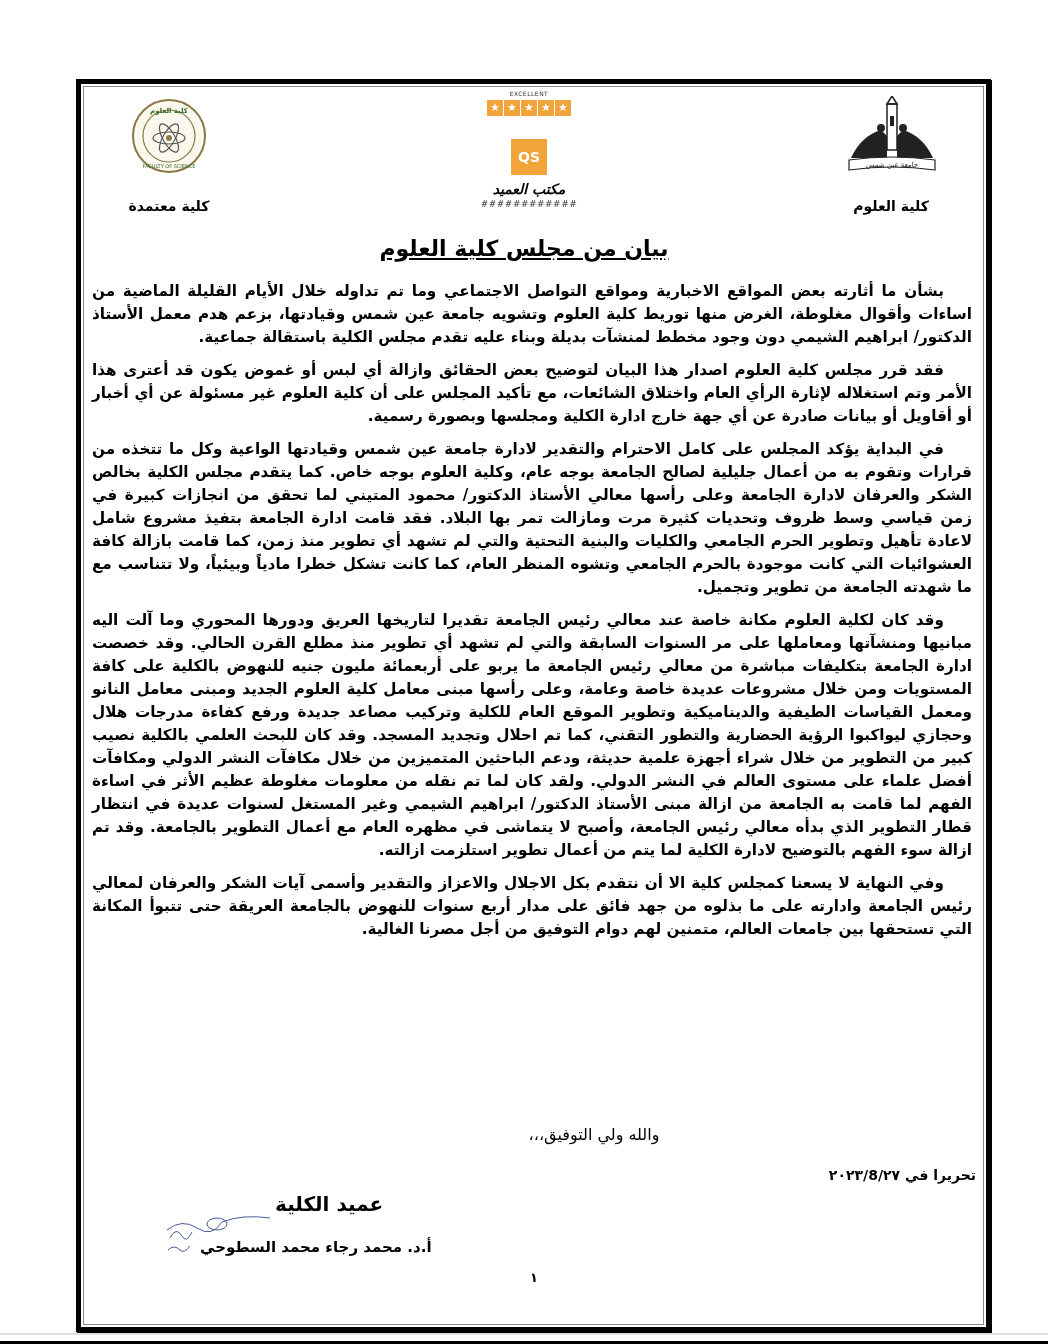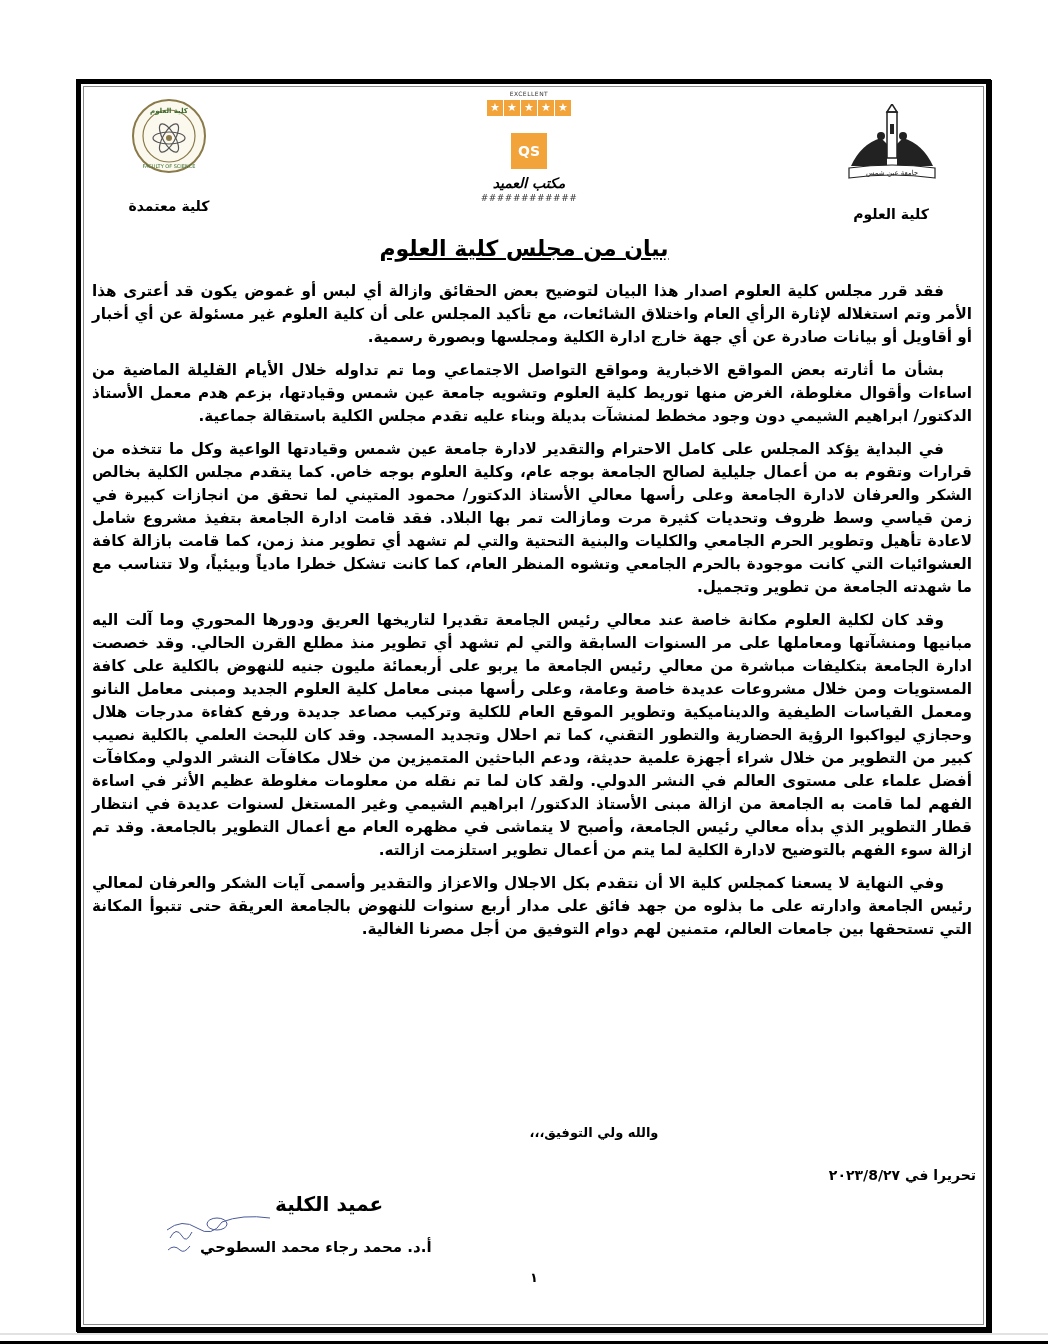--- a/index.html
+++ b/index.html
@@ -14,39 +14,39 @@
   .frame-inner {
     position: absolute; left: 2px; top: 2px; right: 2px; bottom: 2px;
     border: 1px solid #8a8a8a;
   }
   .bottom-gray { position: absolute; left: 0; right: 0; top: 1333px; height: 2px; background: #e2e2e2; }
   .bottom-black { position: absolute; left: 0; right: 0; top: 1341px; height: 3px; background: #000; }
 
   .header { position: absolute; left: 84px; top: 88px; width: 880px; height: 130px; }
   .logo-block { position: absolute; text-align: center; }
   .logo-label { font-weight: bold; font-size: 14px; direction: rtl; margin-top: 18px; }
-  .logo-right { right: 18px; top: 16px; width: 110px; }
+  .logo-right { right: 18px; top: 8px; width: 110px; }
   .logo-center { left: 390px; top: 2px; width: 110px; }
   .logo-left { left: 30px; top: 8px; width: 110px; }
   .qs-excellent { font-size: 6px; letter-spacing: 0.5px; color: #333; }
   .qs-stars { display: flex; justify-content: center; gap: 1px; margin: 3px auto 0; width: 90px; }
   .qs-star { width: 16px; height: 16px; background: #f2a33a; color: #fff; font-size: 11px; line-height: 16px; text-align: center; }
-  .qs-box { width: 36px; height: 36px; background: #f2a33a; color: #fff; font-weight: bold; font-size: 14px; line-height: 36px; margin: 17px auto 0; text-align: center; }
+  .qs-box { width: 36px; height: 36px; background: #f2a33a; color: #fff; font-weight: bold; font-size: 14px; line-height: 36px; margin: 23px auto 0; text-align: center; }
   .dots { font-size: 9px; letter-spacing: 0.5px; color: #333; margin-top: 2px; }
 
   .title {
     position: absolute; top: 236px; left: 0; right: 0; text-align: center; direction: rtl;
     font-weight: bold; font-size: 22px; text-decoration: underline;
   }
   .body-text {
     position: absolute; left: 92px; top: 280px; width: 880px; direction: rtl; text-align: justify;
     font-family: "DejaVu Sans", sans-serif; font-weight: bold; font-size: 15.2px; line-height: 23px;
   }
   .para { text-indent: 28px; margin: 0 0 10px 0; }
-  .closing { position: absolute; top: 1125px; left: 0; right: 0; text-align: center; direction: rtl; font-weight: bold; font-size: 13px; padding-left: 140px; box-sizing: border-box; }
+  .closing { position: absolute; top: 1125px; left: 0; right: 0; text-align: center; direction: rtl; font-weight: normal; font-size: 16px; padding-left: 140px; box-sizing: border-box; }
   .date-line { position: absolute; top: 1167px; right: 72px; direction: rtl; font-weight: bold; font-size: 14px; }
   .dean-title { position: absolute; top: 1192px; left: 275px; direction: rtl; font-weight: bold; font-size: 20px; }
   .dean-name { position: absolute; top: 1238px; left: 200px; direction: rtl; font-weight: bold; font-size: 15px; text-align: right; }
   .signature { position: absolute; top: 1200px; left: 162px; width: 110px; height: 60px; }
   .page-num { position: absolute; top: 1270px; left: 530px; font-size: 13px; font-weight: bold; }
 </style>
 </head>
 <body>
 
 <div class="frame-outer">
@@ -97,22 +97,22 @@
       <text x="40" y="17" font-size="7" text-anchor="middle" fill="#3a6b2a" font-weight="bold" font-family="DejaVu Sans, sans-serif">كلية العلوم</text>
       <text x="40" y="72" font-size="5" text-anchor="middle" fill="#3a6b2a" font-family="DejaVu Sans, sans-serif">FACULTY OF SCIENCE</text>
     </svg>
     <div class="logo-label">كلية معتمدة</div>
   </div>
 </div>
 
 <div class="title">بيان من مجلس كلية العلوم</div>
 
 <div class="body-text">
+  <p class="para">بشأن ما أثارته بعض المواقع الاخبارية ومواقع التواصل الاجتماعي وما تم تداوله خلال الأيام القليلة الماضية من اساءات وأقوال مغلوطة، الغرض منها توريط كلية العلوم وتشويه جامعة عين شمس وقيادتها، بزعم هدم معمل الأستاذ الدكتور/ ابراهيم الشيمي دون وجود مخطط لمنشآت بديلة وبناء عليه تقدم مجلس الكلية باستقالة جماعية.</p>
   <p class="para">فقد قرر مجلس كلية العلوم اصدار هذا البيان لتوضيح بعض الحقائق وازالة أي لبس أو غموض يكون قد أعترى هذا الأمر وتم استغلاله لإثارة الرأي العام واختلاق الشائعات، مع تأكيد المجلس على أن كلية العلوم غير مسئولة عن أي أخبار أو أقاويل أو بيانات صادرة عن أي جهة خارج ادارة الكلية ومجلسها وبصورة رسمية.</p>
-  <p class="para">بشأن ما أثارته بعض المواقع الاخبارية ومواقع التواصل الاجتماعي وما تم تداوله خلال الأيام القليلة الماضية من اساءات وأقوال مغلوطة، الغرض منها توريط كلية العلوم وتشويه جامعة عين شمس وقيادتها، بزعم هدم معمل الأستاذ الدكتور/ ابراهيم الشيمي دون وجود مخطط لمنشآت بديلة وبناء عليه تقدم مجلس الكلية باستقالة جماعية.</p>
   <p class="para">في البداية يؤكد المجلس على كامل الاحترام والتقدير لادارة جامعة عين شمس وقيادتها الواعية وكل ما تتخذه من قرارات وتقوم به من أعمال جليلية لصالح الجامعة بوجه عام، وكلية العلوم بوجه خاص. كما يتقدم مجلس الكلية بخالص الشكر والعرفان لادارة الجامعة وعلى رأسها معالي الأستاذ الدكتور/ محمود المتيني لما تحقق من انجازات كبيرة في زمن قياسي وسط ظروف وتحديات كثيرة مرت ومازالت تمر بها البلاد. فقد قامت ادارة الجامعة بتفيذ مشروع شامل لاعادة تأهيل وتطوير الحرم الجامعي والكليات والبنية التحتية والتي لم تشهد أي تطوير منذ زمن، كما قامت بازالة كافة العشوائيات التي كانت موجودة بالحرم الجامعي وتشوه المنظر العام، كما كانت تشكل خطرا مادياً وبيئياً، ولا تتناسب مع ما شهدته الجامعة من تطوير وتجميل.</p>
   <p class="para">وقد كان لكلية العلوم مكانة خاصة عند معالي رئيس الجامعة تقديرا لتاريخها العريق ودورها المحوري وما آلت اليه مبانيها ومنشآتها ومعاملها على مر السنوات السابقة والتي لم تشهد أي تطوير منذ مطلع القرن الحالي. وقد خصصت ادارة الجامعة بتكليفات مباشرة من معالي رئيس الجامعة ما يربو على أربعمائة مليون جنيه للنهوض بالكلية على كافة المستويات ومن خلال مشروعات عديدة خاصة وعامة، وعلى رأسها مبنى معامل كلية العلوم الجديد ومبنى معامل النانو ومعمل القياسات الطيفية والديناميكية وتطوير الموقع العام للكلية وتركيب مصاعد جديدة ورفع كفاءة مدرجات هلال وحجازي ليواكبوا الرؤية الحضارية والتطور التقني، كما تم احلال وتجديد المسجد. وقد كان للبحث العلمي بالكلية نصيب كبير من التطوير من خلال شراء أجهزة علمية حديثة، ودعم الباحثين المتميزين من خلال مكافآت النشر الدولي ومكافآت أفضل علماء على مستوى العالم في النشر الدولي. ولقد كان لما تم نقله من معلومات مغلوطة عظيم الأثر في اساءة الفهم لما قامت به الجامعة من ازالة مبنى الأستاذ الدكتور/ ابراهيم الشيمي وغير المستغل لسنوات عديدة في انتظار قطار التطوير الذي بدأه معالي رئيس الجامعة، وأصبح لا يتماشى في مظهره العام مع أعمال التطوير بالجامعة. وقد تم ازالة سوء الفهم بالتوضيح لادارة الكلية لما يتم من أعمال تطوير استلزمت ازالته.</p>
   <p class="para">وفي النهاية لا يسعنا كمجلس كلية الا أن نتقدم بكل الاجلال والاعزاز والتقدير وأسمى آيات الشكر والعرفان لمعالي رئيس الجامعة وادارته على ما بذلوه من جهد فائق على مدار أربع سنوات للنهوض بالجامعة العريقة حتى تتبوأ المكانة التي تستحقها بين جامعات العالم، متمنين لهم دوام التوفيق من أجل مصرنا الغالية.</p>
 </div>
 
 <div class="closing">والله ولي التوفيق،،،</div>
 <div class="date-line">تحريرا في ٢٠٢٣/8/٢٧</div>
 <div class="dean-title">عميد الكلية</div>
 
 <svg class="signature" viewBox="0 0 110 60">

